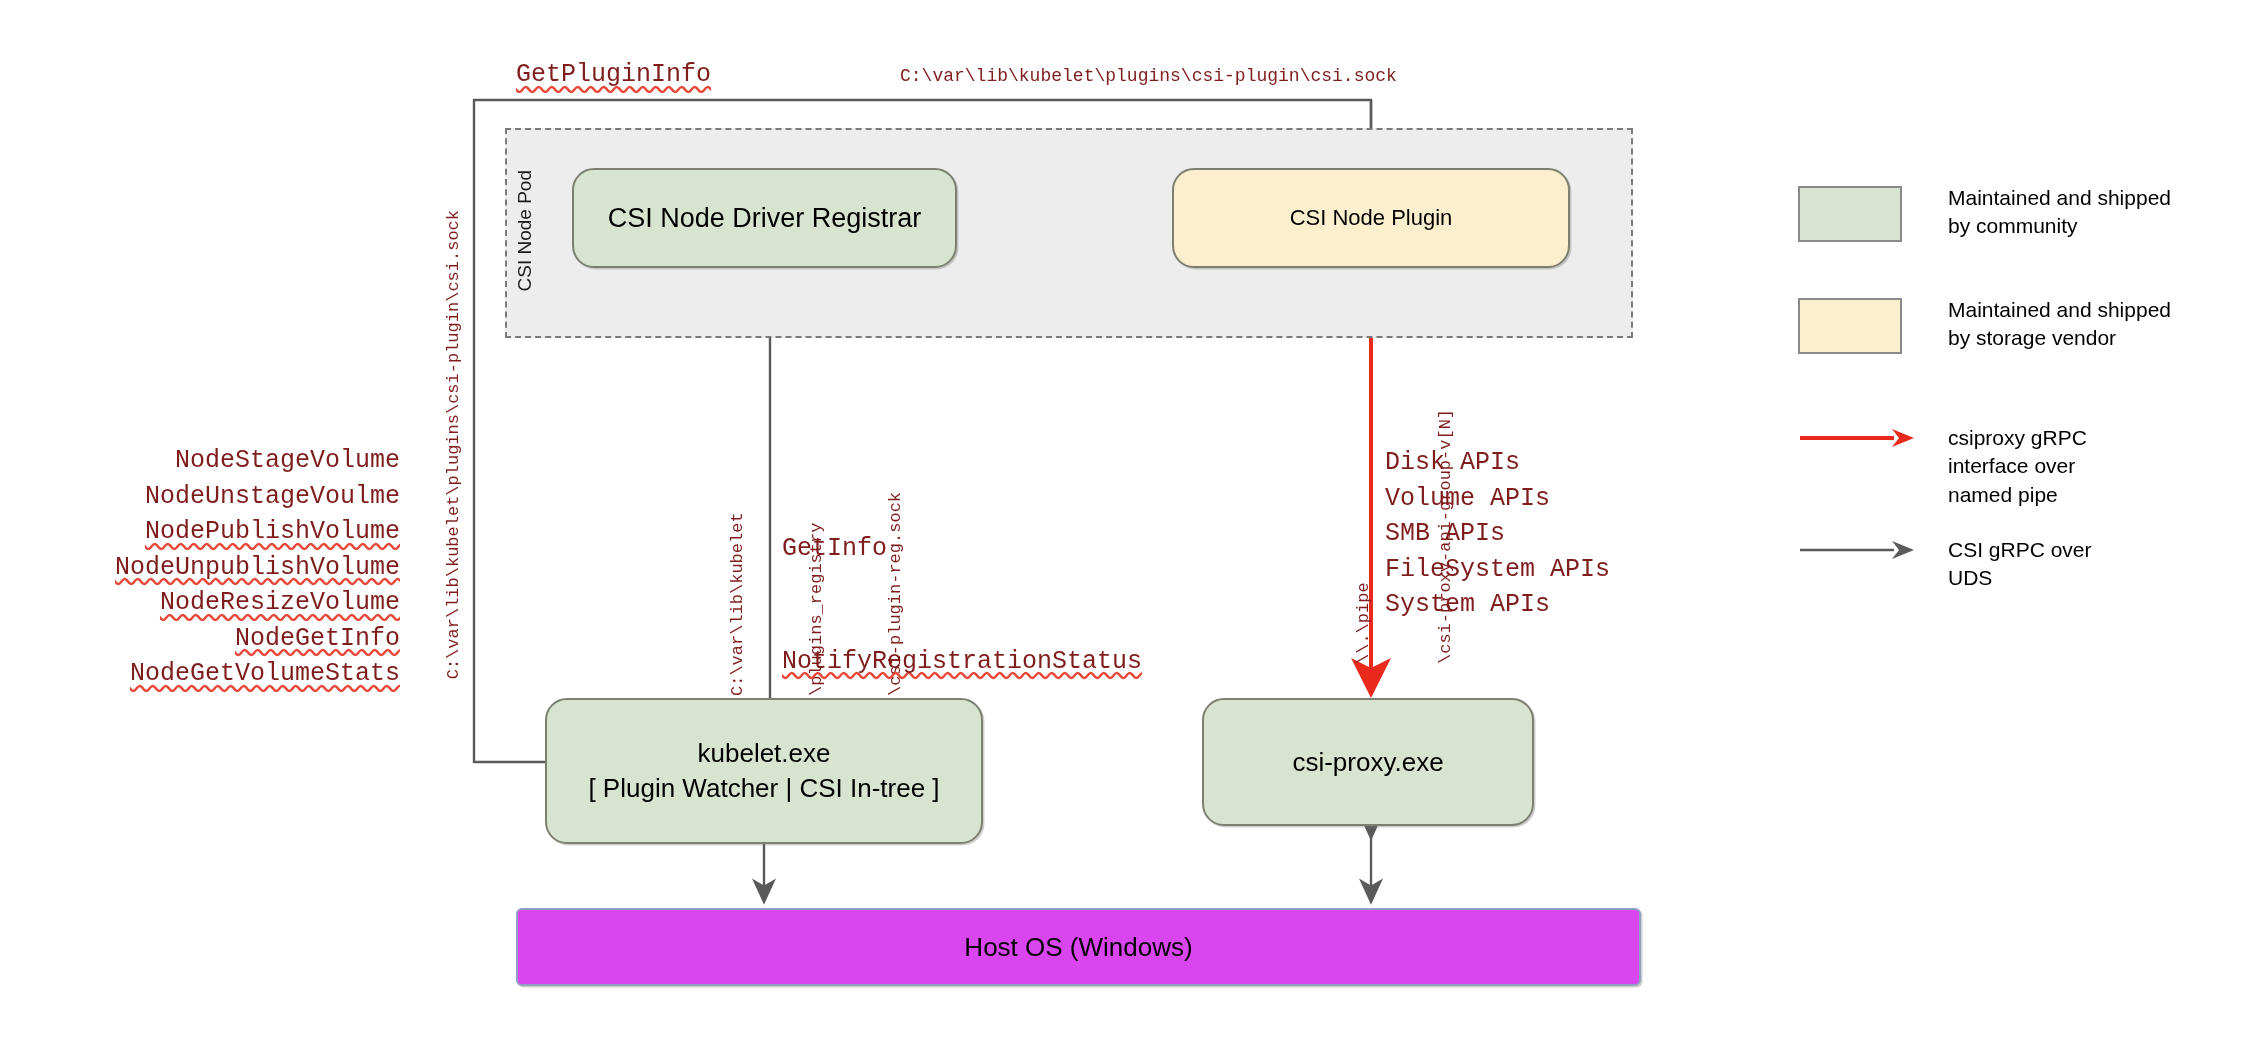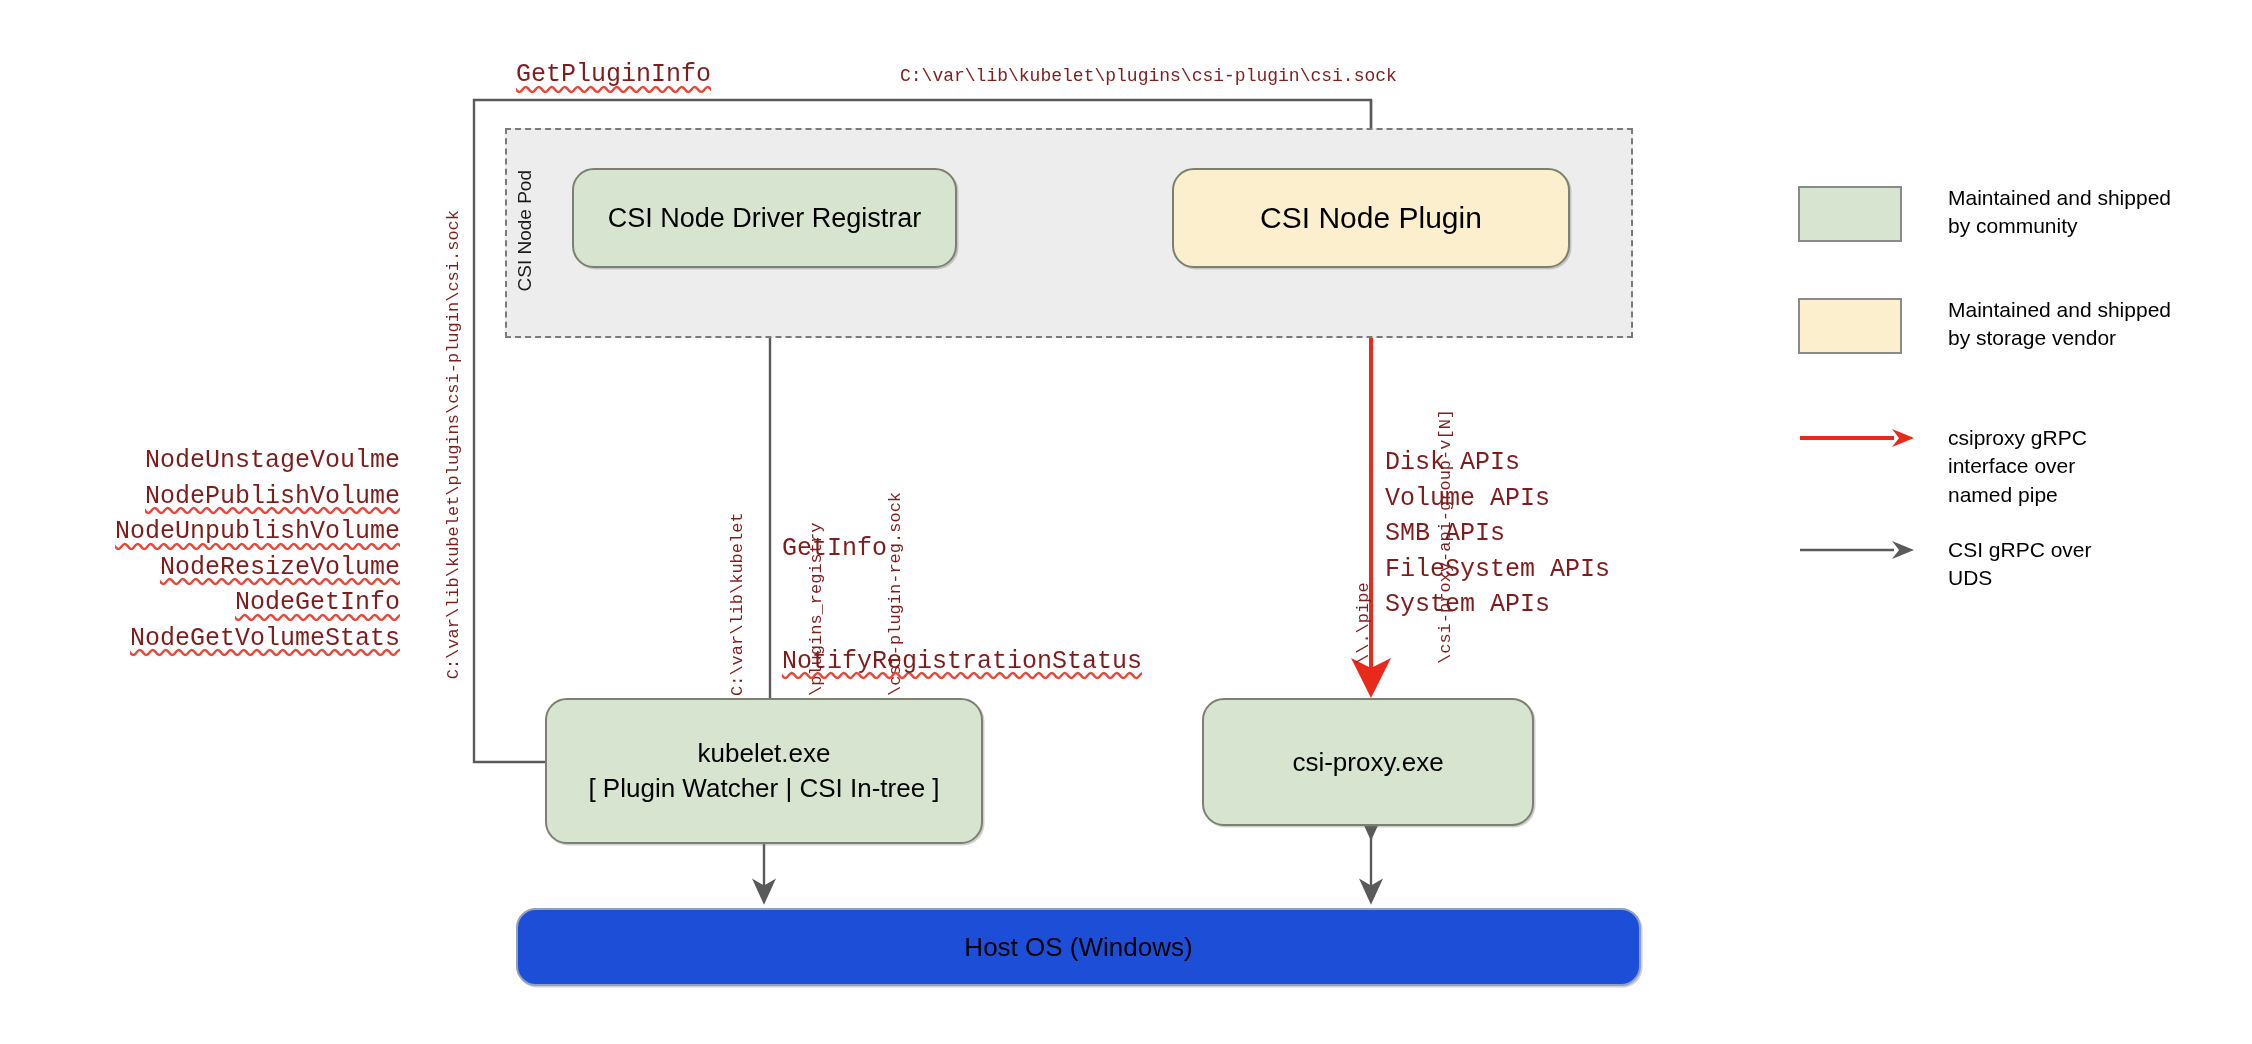--- a/index.html
+++ b/index.html
@@ -12,24 +12,24 @@
        background:#ededed;border:2.5px dashed #7a7a7a;box-sizing:border-box;}
   .pod-label{position:absolute;left:514px;top:170px;width:24px;
        font-size:19px;color:#1a1a1a;
        writing-mode:vertical-rl;transform:rotate(180deg);white-space:nowrap;}
 
   .node{position:absolute;box-sizing:border-box;border:2px solid #7d8070;
         border-radius:22px;display:flex;align-items:center;justify-content:center;
         text-align:center;line-height:1.34;box-shadow:1.5px 1.5px 0 rgba(120,120,120,.35);}
   .green{background:#d7e5d0;}
   .yellow{background:#fbefce;}
-  .blue{background:#1d4ed8;border-color:#8fa0c2;border-radius:20px;}
+  .blue{background:#d946ef;border-color:#8fa0c2;border-radius:6px;}
 
   #registrar{left:572px;top:168px;width:385px;height:100px;font-size:27px;}
-  #nodeplugin{left:1172px;top:168px;width:398px;height:100px;font-size:30px;}
+  #nodeplugin{left:1172px;top:168px;width:398px;height:100px;font-size:22px;}
   #kubelet{left:545px;top:698px;width:438px;height:146px;font-size:26px;}
   #csiproxy{left:1202px;top:698px;width:332px;height:128px;font-size:26px;text-align:center;}
   #hostos{left:516px;top:908px;width:1125px;height:78px;font-size:26px;}
 
   .mono{font-family:"Liberation Mono",monospace;color:#7f1d1d;}
   .squig{text-decoration:underline wavy #e8483a;text-decoration-skip-ink:none;
          text-underline-offset:4px;}
 
   .lbl{position:absolute;white-space:pre;}
   #lbl-getplugininfo{left:516px;top:60px;font-size:25px;}
@@ -121,21 +121,21 @@
     <div class="squig">NotifyRegistrationStatus</div>
   </div>
 
   <div class="lbl mono" id="lbl-pipe">
     <div>\\.\pipe</div>
     <div>\csi-proxy-api-group-v[N]</div>
   </div>
 
   <div class="lbl mono" id="lbl-apis"><div>Disk APIs</div><div>Volume APIs</div><div>SMB APIs</div><div>FileSystem APIs</div><div>System APIs</div></div>
 
-  <div class="lbl mono" id="lbl-nodecalls"><div>NodeUnstageVoulme</div><div class="squig">NodePublishVolume</div><div class="squig">NodeUnpublishVolume</div><div class="squig">NodeResizeVolume</div><div class="squig">NodeGetInfo</div><div class="squig">NodeGetVolumeStats</div></div>
+  <div class="lbl mono" id="lbl-nodecalls"><div>NodeStageVolume</div><div>NodeUnstageVoulme</div><div class="squig">NodePublishVolume</div><div class="squig">NodeUnpublishVolume</div><div class="squig">NodeResizeVolume</div><div class="squig">NodeGetInfo</div><div class="squig">NodeGetVolumeStats</div></div>
 
   <div class="legend">
       <div class="lrow">
         <div class="swatch" style="background: rgb(215, 229, 208);"></div>
         <div class="ltext">
           <div>Maintained and shipped</div>
           <div>by community</div>
         </div>
       </div>
       <div class="lrow">

